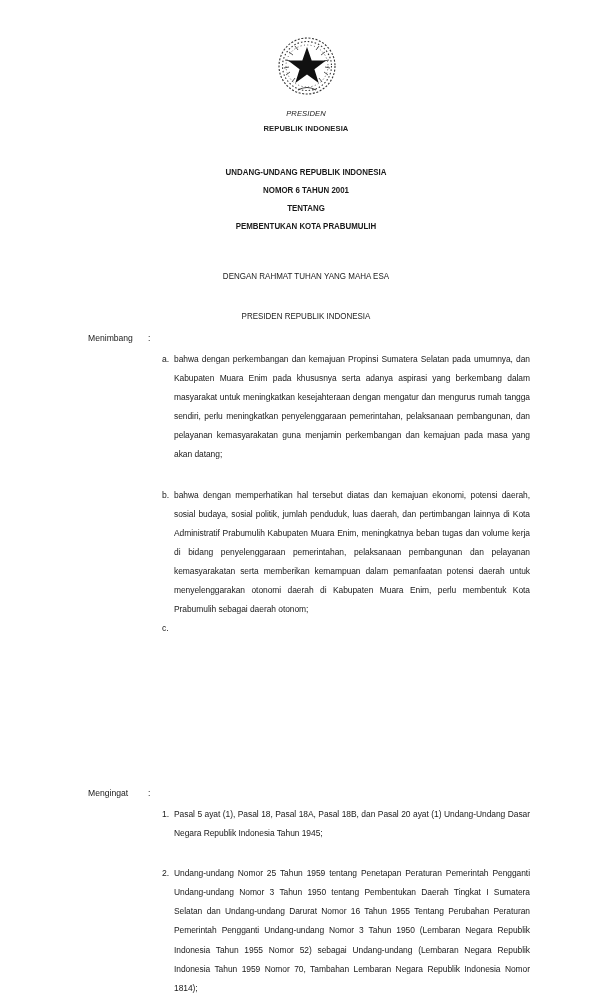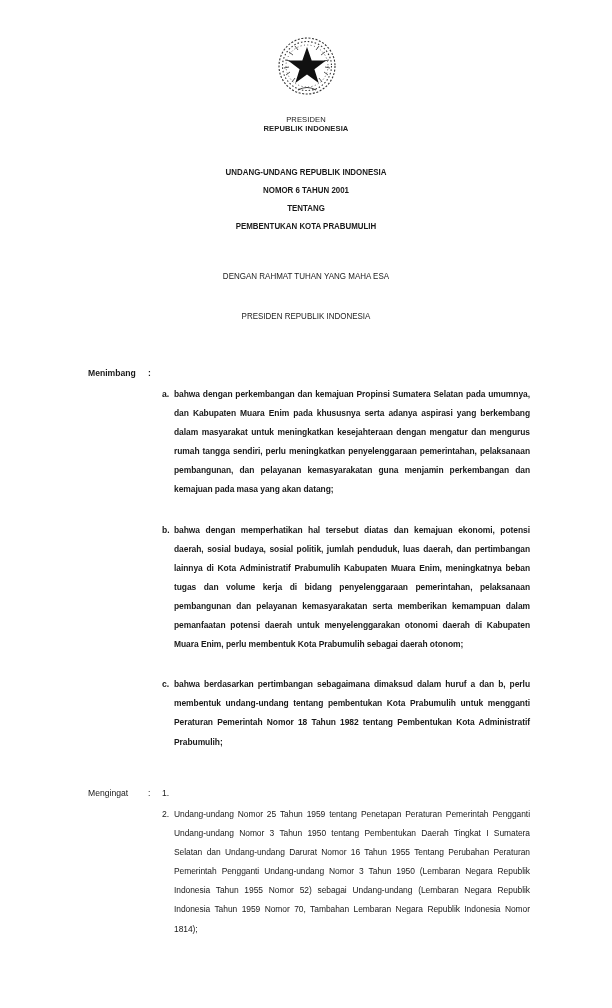--- a/index.html
+++ b/index.html
@@ -29,51 +29,51 @@
       <circle cx="31" cy="31" r="21" stroke-dasharray="1 2.4" stroke-width="0.8"></circle>
     </g>
     <g stroke="#444" stroke-width="0.9">
       <path d="M10 40 l4 -3 M8 33 l5 -1 M9 25 l5 1 M13 17 l4 3 M19 11 l3 4 M43 11 l-3 4 M49 17 l-4 3 M53 25 l-5 1 M54 33 l-5 -1 M52 40 l-4 -3 M46 47 l-3 -4 M16 47 l3 -4"></path>
     </g>
     <polygon fill="#111" points="31,12 35.7,25.6 50,25.6 38.4,34.2 42.7,48 31,39.6 19.3,48 23.6,34.2 12,25.6 26.3,25.6"></polygon>
     <path d="M22 55 q9 -5 18 0" fill="none" stroke="#333" stroke-width="1.2"></path>
   </svg>
 </div>
 
-<div class="center emb-cap" style="top:115px;">PRESIDEN</div>
+<div class="center emb-cap" style="top:109px;font-style:italic;">PRESIDEN</div>
 <div class="center emb-cap" style="top:124px;font-weight:bold;">REPUBLIK INDONESIA</div>
 
 <div class="center title" style="top:163px;">UNDANG-UNDANG REPUBLIK INDONESIA</div>
 <div class="center title" style="top:181px;">NOMOR 6 TAHUN 2001</div>
 <div class="center title" style="top:199px;">TENTANG</div>
 <div class="center title" style="top:217px;">PEMBENTUKAN KOTA PRABUMULIH</div>
 
 <div class="center plain" style="top:270px;">DENGAN RAHMAT TUHAN YANG MAHA ESA</div>
 <div class="center plain" style="top:310px;">PRESIDEN REPUBLIK INDONESIA</div>
 
-<div class="section" style="top:364px;font-weight:bold;">
+<div class="section" style="top:329px;">
   <div class="sec-label" style="top:0;">Menimbang</div>
   <div class="sec-colon" style="top:0;">:</div>
   <div class="item">
     <div class="marker" style="top:0;">a.</div>
     <div class="item-text">bahwa dengan perkembangan dan kemajuan Propinsi Sumatera Selatan pada umumnya, dan Kabupaten Muara Enim pada khususnya serta adanya aspirasi yang berkembang dalam masyarakat untuk meningkatkan kesejahteraan dengan mengatur dan mengurus rumah tangga sendiri, perlu meningkatkan penyelenggaraan pemerintahan, pelaksanaan pembangunan, dan pelayanan kemasyarakatan guna menjamin perkembangan dan kemajuan pada masa yang akan datang;</div>
   </div>
   <div class="item">
     <div class="marker" style="top:0;">b.</div>
     <div class="item-text">bahwa dengan memperhatikan hal tersebut diatas dan kemajuan ekonomi, potensi daerah, sosial budaya, sosial politik, jumlah penduduk, luas daerah, dan pertimbangan lainnya di Kota Administratif Prabumulih Kabupaten Muara Enim, meningkatnya beban tugas dan volume kerja di bidang penyelenggaraan pemerintahan, pelaksanaan pembangunan dan pelayanan kemasyarakatan serta memberikan kemampuan dalam pemanfaatan potensi daerah untuk menyelenggarakan otonomi daerah di Kabupaten Muara Enim, perlu membentuk Kota Prabumulih sebagai daerah otonom;</div>
   </div>
   <div class="item">
     <div class="marker" style="top:0;">c.</div>
-    <div class="item-text">bahwa berdasarkan pertimbangan sebagaimana dimaksud dalam huruf a dan b, perlu membentuk undang-undang tentang pembentukan Kota Prabumulih untuk mengganti Peraturan Pemerintah Nomor 18 Tahun 1982 tentang Pembentukan Kota Administratif Prabumulih;</div>
   </div>
 </div>
 
 <div class="section" style="top:784px;">
   <div class="sec-label" style="top:0;">Mengingat</div>
   <div class="sec-colon" style="top:0;">:</div>
   <div class="item">
     <div class="marker" style="top:0;">1.</div>
+    <div class="item-text">Pasal 5 ayat (1), Pasal 18, Pasal 18A, Pasal 18B, dan Pasal 20 ayat (1) Undang-Undang Dasar Negara Republik Indonesia Tahun 1945;</div>
   </div>
   <div class="item">
     <div class="marker" style="top:0;">2.</div>
     <div class="item-text">Undang-undang Nomor 25 Tahun 1959 tentang Penetapan Peraturan Pemerintah Pengganti Undang-undang Nomor 3 Tahun 1950 tentang Pembentukan Daerah Tingkat I Sumatera Selatan dan Undang-undang Darurat Nomor 16 Tahun 1955 Tentang Perubahan Peraturan Pemerintah Pengganti Undang-undang Nomor 3 Tahun 1950 (Lembaran Negara Republik Indonesia Tahun 1955 Nomor 52) sebagai Undang-undang (Lembaran Negara Republik Indonesia Tahun 1959 Nomor 70, Tambahan Lembaran Negara Republik Indonesia Nomor 1814);</div>
   </div>
 </div>
 
 </body></html>

